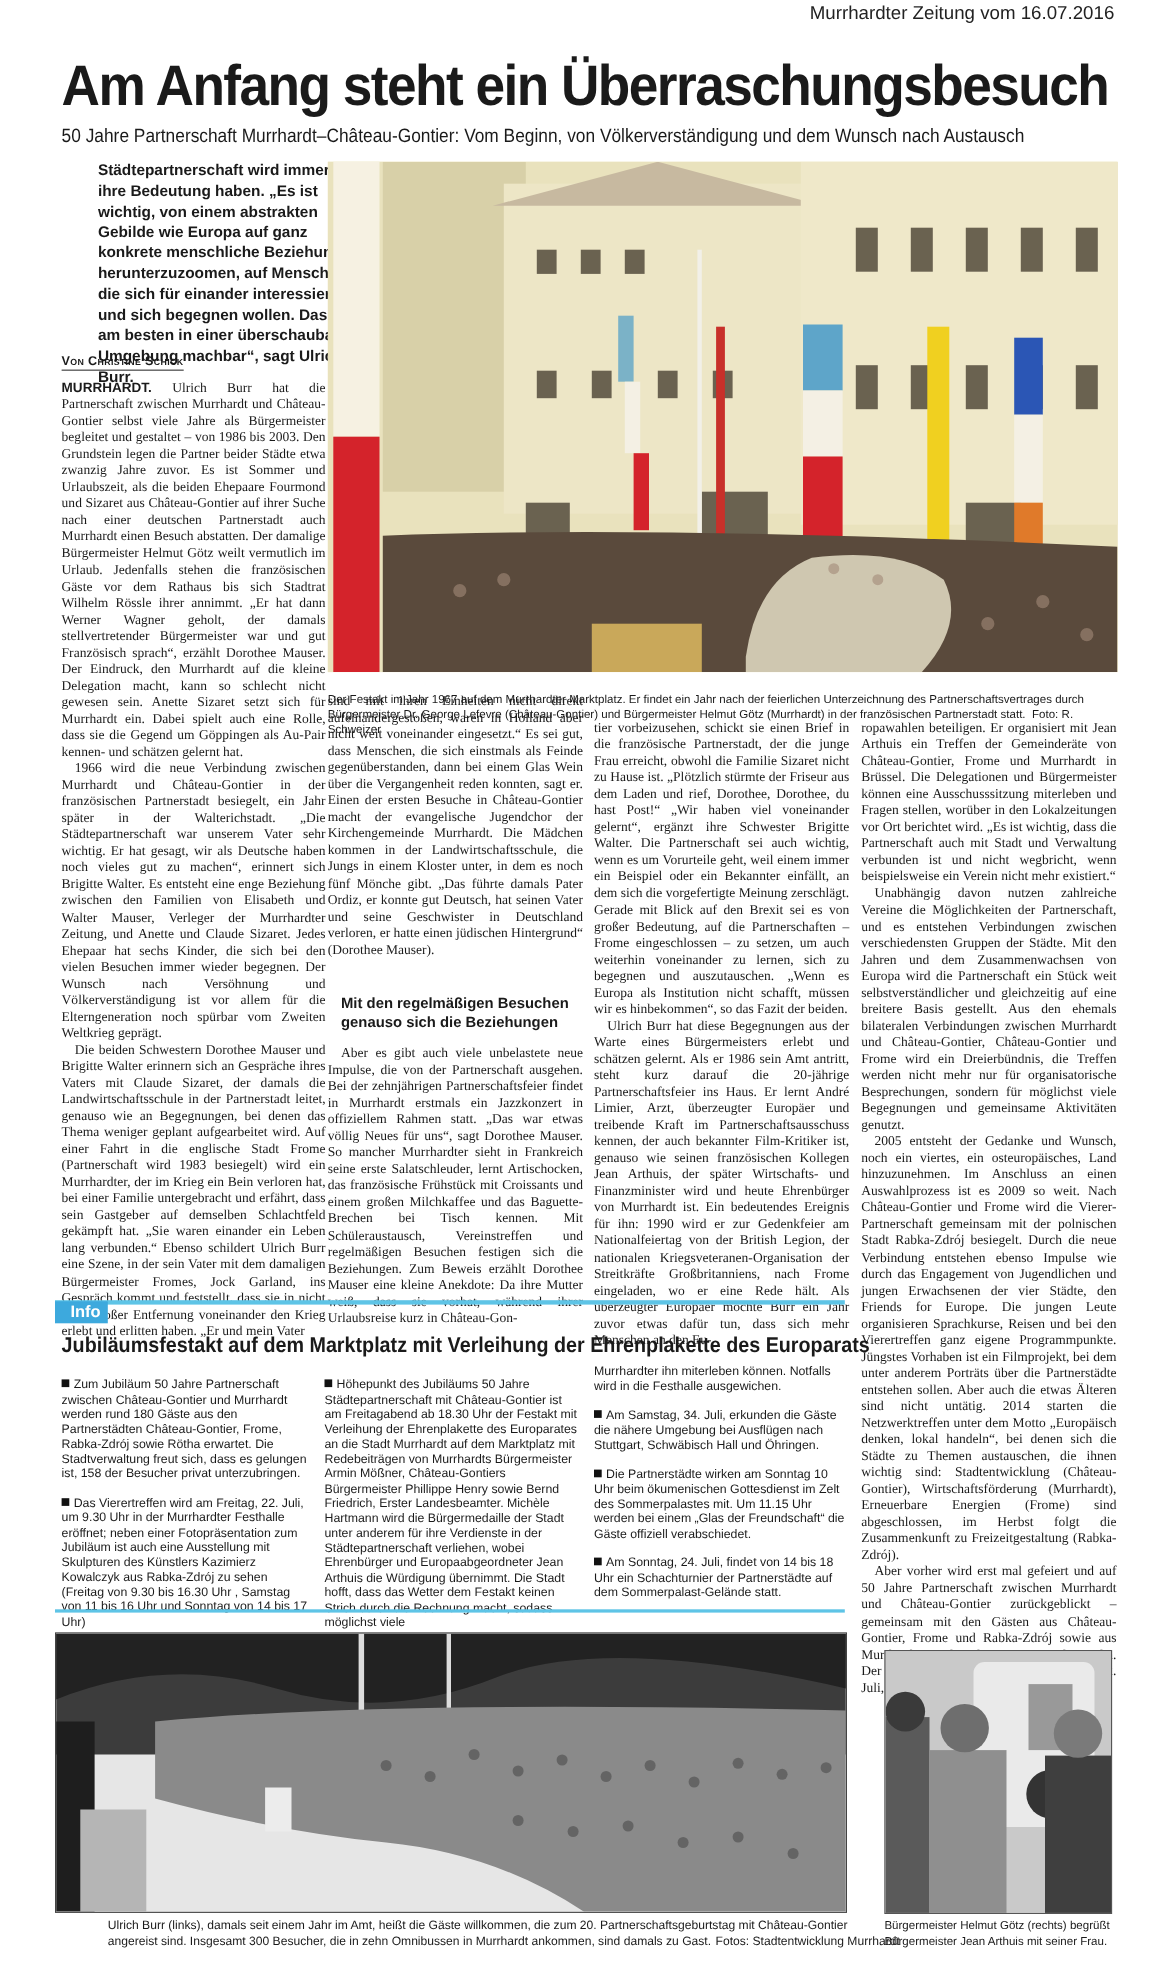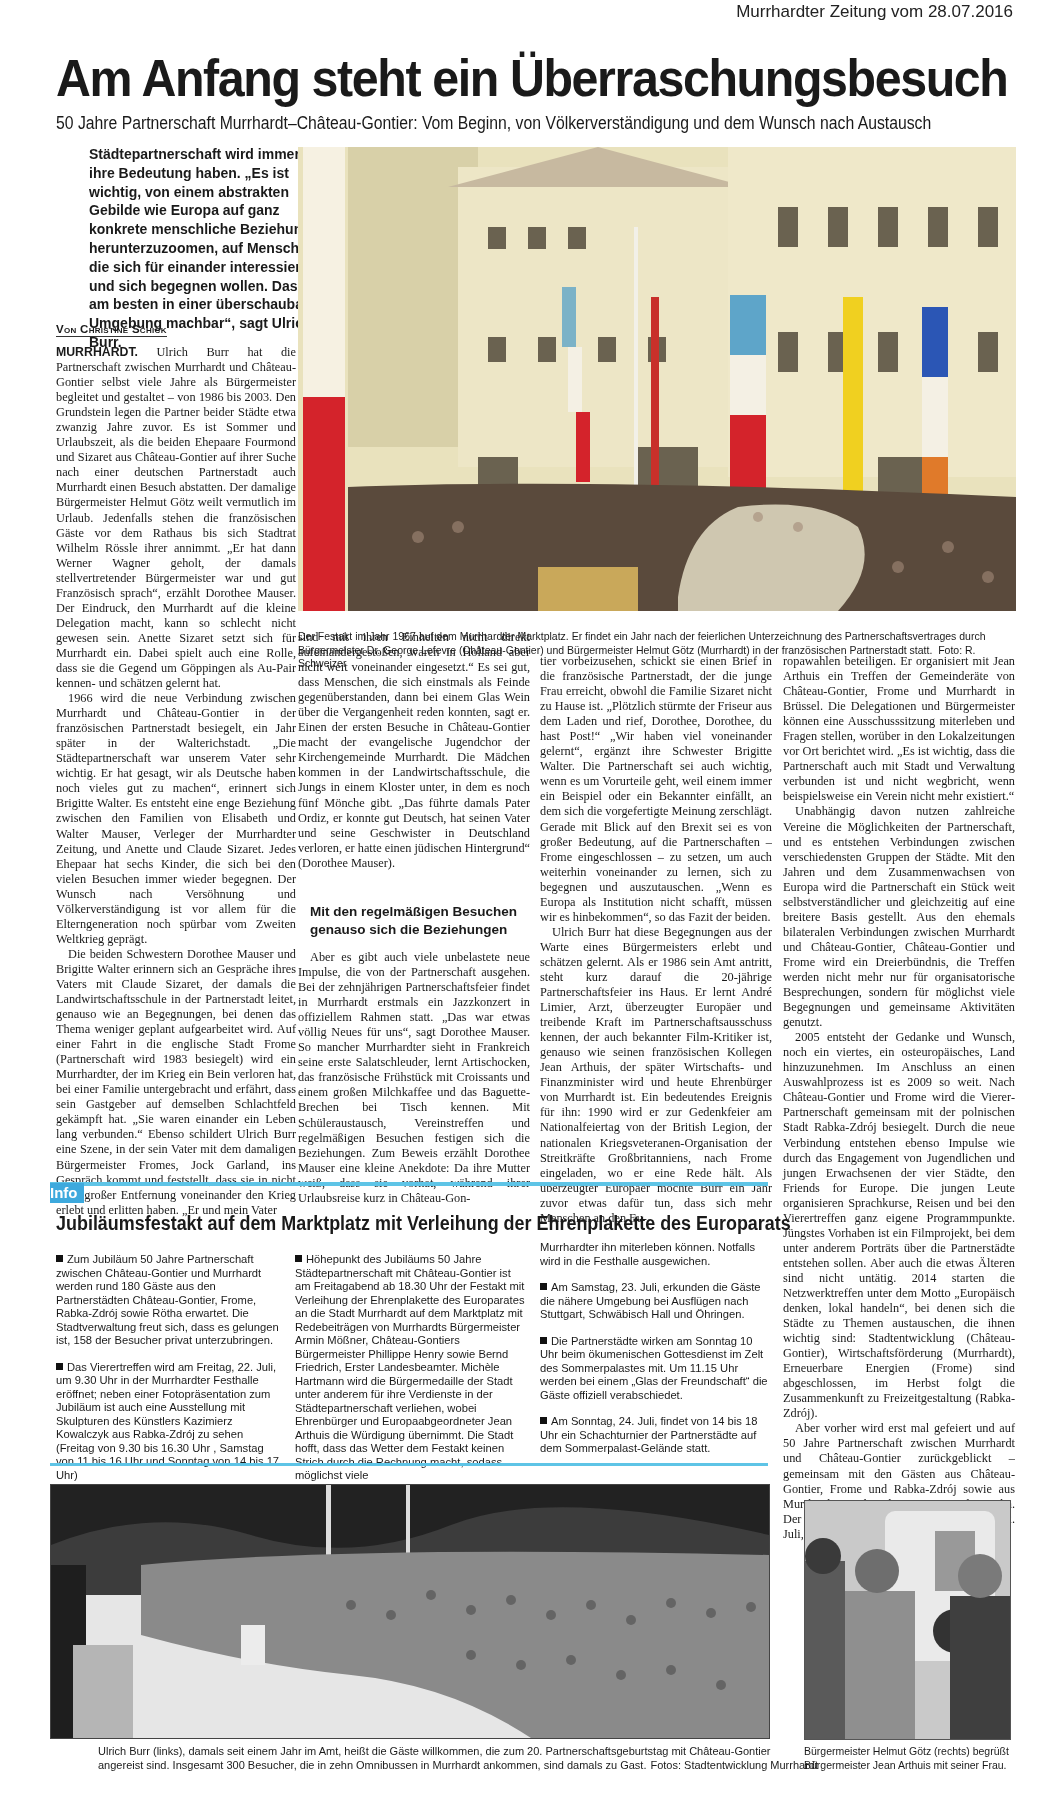--- a/index.html
+++ b/index.html
@@ -12,33 +12,33 @@
   .lead { position:absolute; left:56px; top:145px; width:240px; font-size:14px; line-height:18.8px; font-weight:bold;margin-left:33px; }
   .byline { position:absolute; left:56px; top:323px; font-size:11.5px; font-weight:bold; letter-spacing:0.3px; border-bottom:1px solid #333; padding-bottom:1px; font-variant:small-caps; }
   .col { position:absolute; font-size:12.3px; line-height:15.05px; text-align:justify; hyphens:manual; }
   .col p { margin:0; text-indent:0; }
   .col p.ind { text-indent:12px; }
   .dateline { font-weight:bold; font-family:"Liberation Sans", sans-serif; }
   .photo1 { position:absolute; left:298px; top:147px; width:718px; height:464px; overflow:hidden; background:#e8dcb0; }
   .caption { position:absolute; font-size:10.5px; line-height:13.5px; }
   .subhead2 { position:absolute; left:310px; top:903px; width:220px; font-size:13.5px; font-weight:bold; line-height:18px; }
   .infobar { position:absolute; left:50px; top:1182px; width:718px; height:4px; background:#5ec4e6; }
-  .infotag { position:absolute; left:50px; top:1183px; background:#3da9dd; color:#fff; font-size:15px; font-weight:bold; padding:1px 6px 2px 0; }
+  .infotag { position:absolute; left:50px; top:1183px; background:#3da9dd; color:#fff; font-size:15px; font-weight:bold; padding:1px 6px 2px 14px; }
   .infotitle { position:absolute; left:56px; top:1212px; font-size:19.5px; font-weight:bold; white-space:nowrap; transform:scaleX(0.92); transform-origin:left; }
   .icol { position:absolute; font-size:11.2px; line-height:13.5px; }
   .icol p { margin:0 0 13px 0; }
   .bullet { display:inline-block; width:7px; height:7px; background:#111; margin-right:4px; vertical-align:1px; }
   .infobar2 { position:absolute; left:50px; top:1463px; width:718px; height:3px; background:#5ec4e6; }
   .photo2 { position:absolute; left:50px; top:1484px; width:718px; height:253px; border:1px solid #444; overflow:hidden; background:#cfcfcf; }
   .photo3 { position:absolute; left:804px; top:1500px; width:205px; height:238px; border:1px solid #555; overflow:hidden; background:#bdbdbd; }
 </style>
 </head>
 <body>
 
-<div class="masthead sans">Murrhardter Zeitung vom 28.07.2016</div>
+<div class="masthead sans">Murrhardter Zeitung vom 16.07.2016</div>
 
 <h1 class="headline sans" style="margin:0">Am Anfang steht ein Überraschungsbesuch</h1>
 <div class="subhead sans">50 Jahre Partnerschaft Murrhardt–Château-Gontier: Vom Beginn, von Völkerverständigung und dem Wunsch nach Austausch</div>
 
 <div class="lead sans">Städtepartnerschaft wird immer ihre Bedeutung haben. „Es ist wichtig, von einem abstrakten Gebilde wie Europa auf ganz konkrete menschliche Beziehungen herunterzuzoomen, auf Menschen, die sich für einander interessieren und sich begegnen wollen. Das ist am besten in einer überschaubaren Umgebung machbar“, sagt Ulrich Burr.</div>
 <div class="byline sans">Von Christine Schick</div>
 
 <div class="col serif" style="left:56px; top:345px; width:240px;">
   <p><span class="dateline">MURRHARDT.</span> <span>Ulrich Burr hat die Partnerschaft zwischen Murrhardt und Château-Gontier selbst viele Jahre als Bürgermeister begleitet und gestaltet – von 1986 bis 2003. Den Grundstein legen die Partner beider Städte etwa zwanzig Jahre zuvor. Es ist Sommer und Urlaubszeit, als die beiden Ehepaare Fourmond und Sizaret aus Château-Gontier auf ihrer Suche nach einer deutschen Partnerstadt auch Murrhardt einen Besuch abstatten. Der damalige Bürgermeister Helmut Götz weilt vermutlich im Urlaub. Jedenfalls stehen die französischen Gäste vor dem Rathaus bis sich Stadtrat Wilhelm Rössle ihrer annimmt. „Er hat dann Werner Wagner geholt, der damals stellvertretender Bürgermeister war und gut Französisch sprach“, erzählt Dorothee Mauser. Der Eindruck, den Murrhardt auf die kleine Delegation macht, kann so schlecht nicht gewesen sein. Anette Sizaret setzt sich für Murrhardt ein. Dabei spielt auch eine Rolle, dass sie die Gegend um Göppingen als Au-Pair kennen- und schätzen gelernt hat.</span></p>
   <p class="ind">1966 wird die neue Verbindung zwischen Murrhardt und Château-Gontier in der französischen Partnerstadt besiegelt, ein Jahr später in der Walterichstadt. „Die Städtepartnerschaft war unserem Vater sehr wichtig. Er hat gesagt, wir als Deutsche haben noch vieles gut zu machen“, erinnert sich Brigitte Walter. Es entsteht eine enge Beziehung zwischen den Familien von Elisabeth und Walter Mauser, Verleger der Murrhardter Zeitung, und Anette und Claude Sizaret. Jedes Ehepaar hat sechs Kinder, die sich bei den vielen Besuchen immer wieder begegnen. Der Wunsch nach Versöhnung und Völkerverständigung ist vor allem für die Elterngeneration noch spürbar vom Zweiten Weltkrieg geprägt.</p>
@@ -133,21 +133,21 @@
 
 <div class="icol sans" style="left:56px; top:1253px; width:228px;">
   <p><span class="bullet"></span><span>Zum Jubiläum 50 Jahre Partnerschaft zwischen Château-Gontier und Murrhardt werden rund 180 Gäste aus den Partnerstädten Château-Gontier, Frome, Rabka-Zdrój sowie Rötha erwartet. Die Stadtverwaltung freut sich, dass es gelungen ist, 158 der Besucher privat unterzubringen.</span></p>
   <p><span class="bullet"></span><span>Das Vierertreffen wird am Freitag, 22. Juli, um 9.30 Uhr in der Murrhardter Festhalle eröffnet; neben einer Fotopräsentation zum Jubiläum ist auch eine Ausstellung mit Skulpturen des Künstlers Kazimierz Kowalczyk aus Rabka-Zdrój zu sehen (Freitag von 9.30 bis 16.30 Uhr , Samstag von 11 bis 16 Uhr und Sonntag von 14 bis 17 Uhr)</span></p>
 </div>
 <div class="icol sans" style="left:295px; top:1253px; width:232px;">
   <p><span class="bullet"></span><span>Höhepunkt des Jubiläums 50 Jahre Städtepartnerschaft mit Château-Gontier ist am Freitagabend ab 18.30 Uhr der Festakt mit Verleihung der Ehrenplakette des Europarates an die Stadt Murrhardt auf dem Marktplatz mit Redebeiträgen von Murrhardts Bürgermeister Armin Mößner, Château-Gontiers Bürgermeister Phillippe Henry sowie Bernd Friedrich, Erster Landesbeamter. Michèle Hartmann wird die Bürgermedaille der Stadt unter anderem für ihre Verdienste in der Städtepartnerschaft verliehen, wobei Ehrenbürger und Europaabgeordneter Jean Arthuis die Würdigung übernimmt. Die Stadt hofft, dass das Wetter dem Festakt keinen Strich durch die Rechnung macht, sodass möglichst viele</span></p>
 </div>
 <div class="icol sans" style="left:540px; top:1241px; width:230px;">
   <p>Murrhardter ihn miterleben können. Notfalls wird in die Festhalle ausgewichen.</p>
-  <p><span class="bullet"></span><span>Am Samstag, 23. Juli, erkunden die Gäste die nähere Umgebung bei Ausflügen nach Stuttgart, Schwäbisch Hall und Öhringen.</span></p>
+  <p><span class="bullet"></span><span>Am Samstag, 34. Juli, erkunden die Gäste die nähere Umgebung bei Ausflügen nach Stuttgart, Schwäbisch Hall und Öhringen.</span></p>
   <p><span class="bullet"></span><span>Die Partnerstädte wirken am Sonntag 10 Uhr beim ökumenischen Gottesdienst im Zelt des Sommerpalastes mit. Um 11.15 Uhr werden bei einem „Glas der Freundschaft“ die Gäste offiziell verabschiedet.</span></p>
   <p><span class="bullet"></span><span>Am Sonntag, 24. Juli, findet von 14 bis 18 Uhr ein Schachturnier der Partnerstädte auf dem Sommerpalast-Gelände statt.</span></p>
 </div>
 <div class="infobar2"></div>
 
 <div class="photo2">
   <svg width="718" height="253" viewBox="0 0 718 253">
     <rect width="718" height="253" fill="#e6e6e6"></rect>
     <rect width="718" height="110" fill="#3c3c3c"></rect>
     <path d="M0,60 Q100,20 200,50 T400,40 T718,50 L718,0 L0,0 Z" fill="#222"></path>

